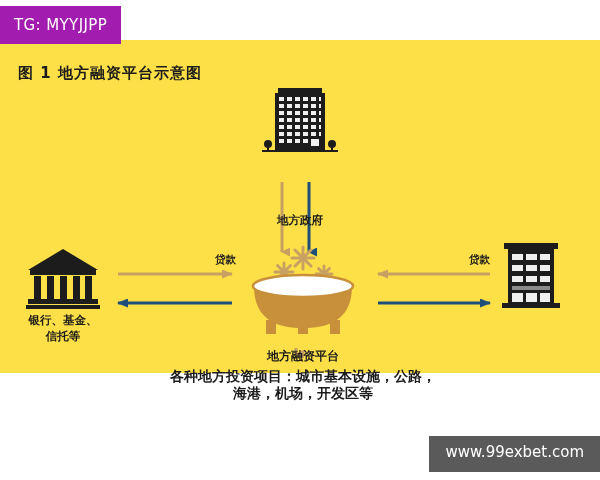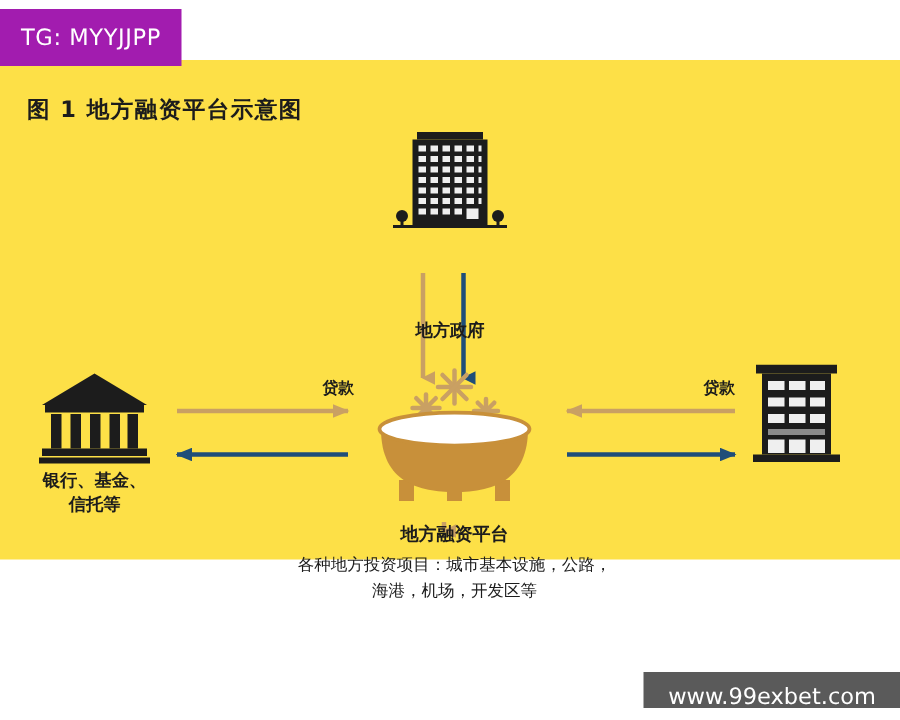--- a/index.html
+++ b/index.html
@@ -141,22 +141,22 @@
     font-size: 12px;
     font-weight: bold;
     color: #1c1c1c;
   }
   #platform-desc {
     position: absolute;
     left: 148px;
     top: 328px;
     width: 310px;
     text-align: center;
-    font-size: 11px;
-    font-weight: normal;
+    font-size: 14px;
+    font-weight: bold;
     color: #1c1c1c;
     line-height: 17px;
     white-space: pre-line;
   }
 
   
   #vlabel-capital { left: 196px; top: 148px; width: 84px; text-align: right; }
   #vlabel-collateral { left: 322px; top: 142px; width: 92px; text-align: left; }
 
   
@@ -169,21 +169,21 @@
 
   
   #watermark {
     position: absolute;
     right: 0;
     bottom: 8px;
     background: #5a5a5a;
     color: #ffffff;
     font-size: 15px;
     line-height: 32px;
-    height: 24px;
+    height: 36px;
     padding: 0 16px;
     white-space: nowrap;
     z-index: 6;
   }
 </style>
 </head>
 <body>
 
 <div id="tg-badge">TG: MYYJJPP</div>
 

